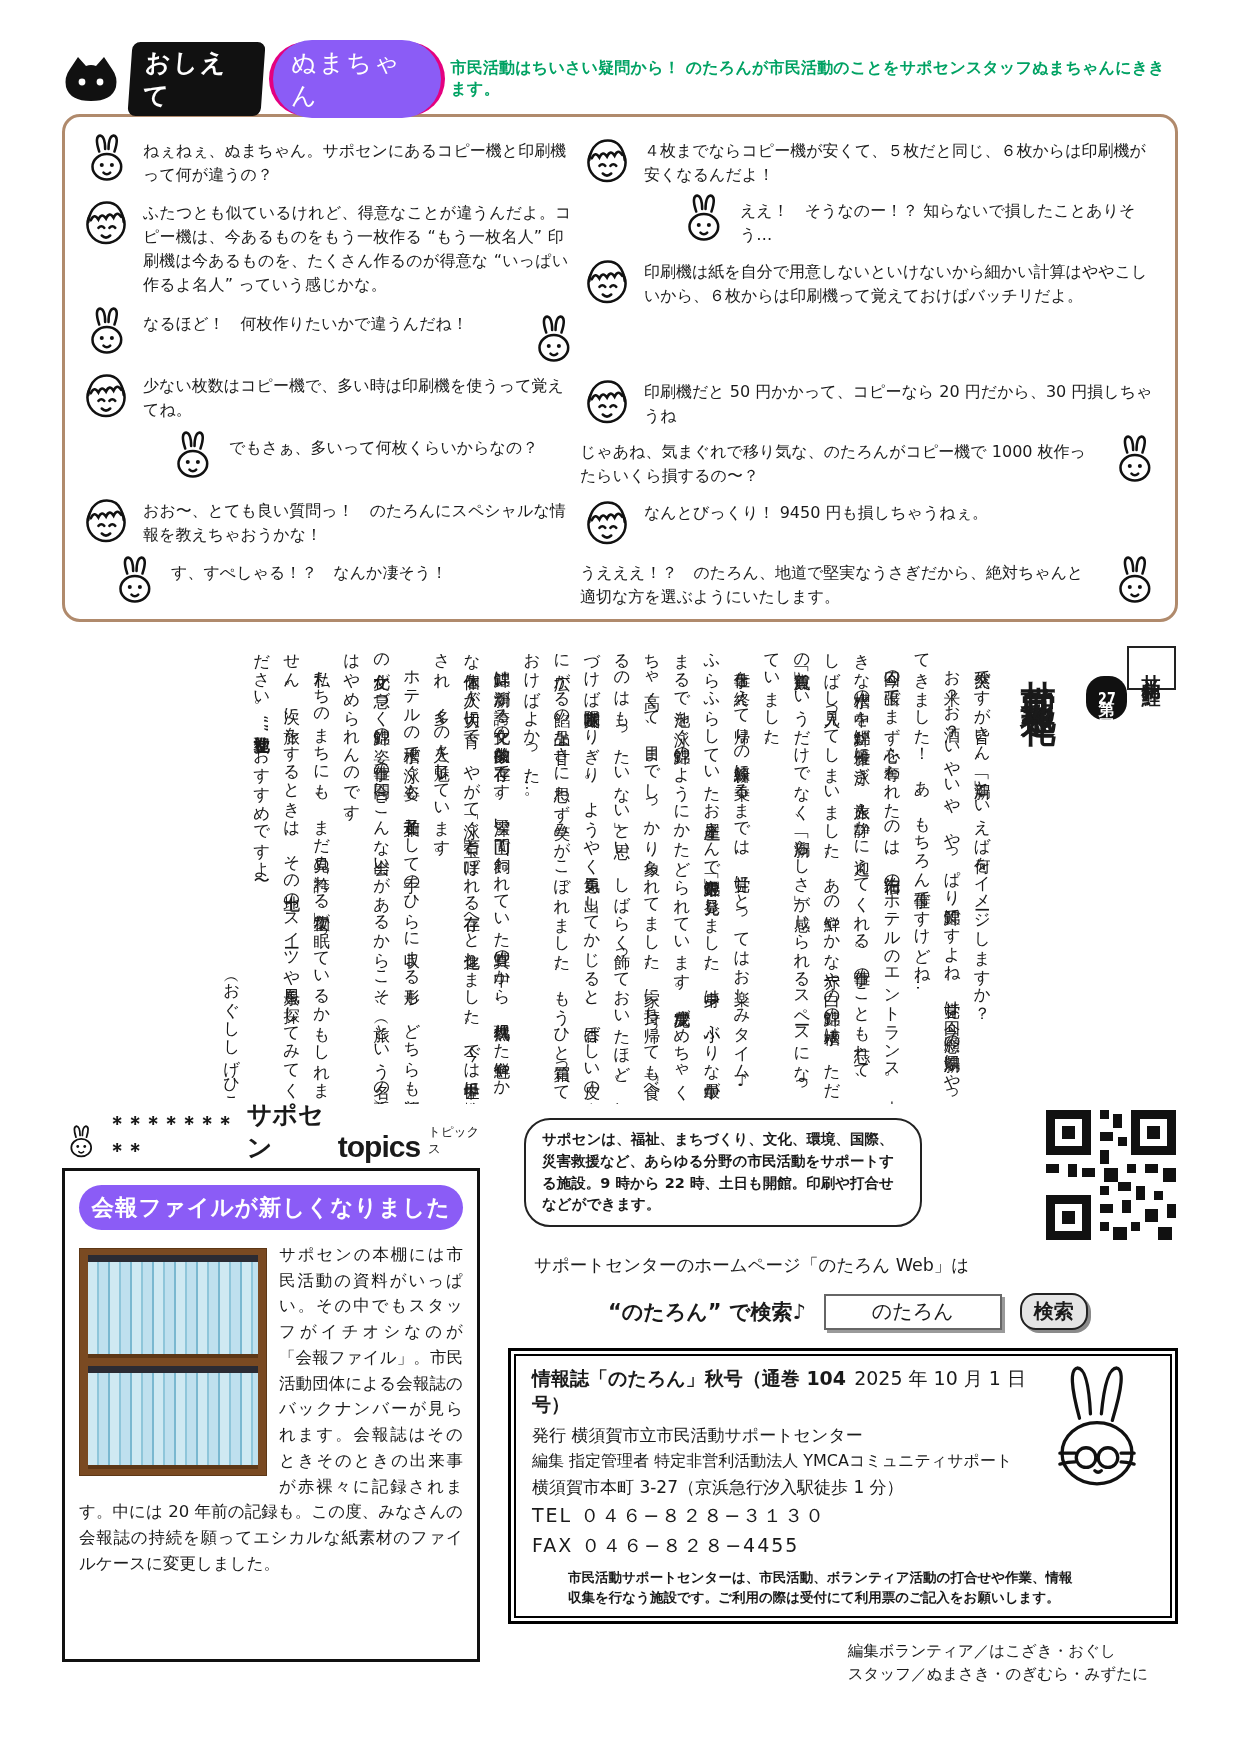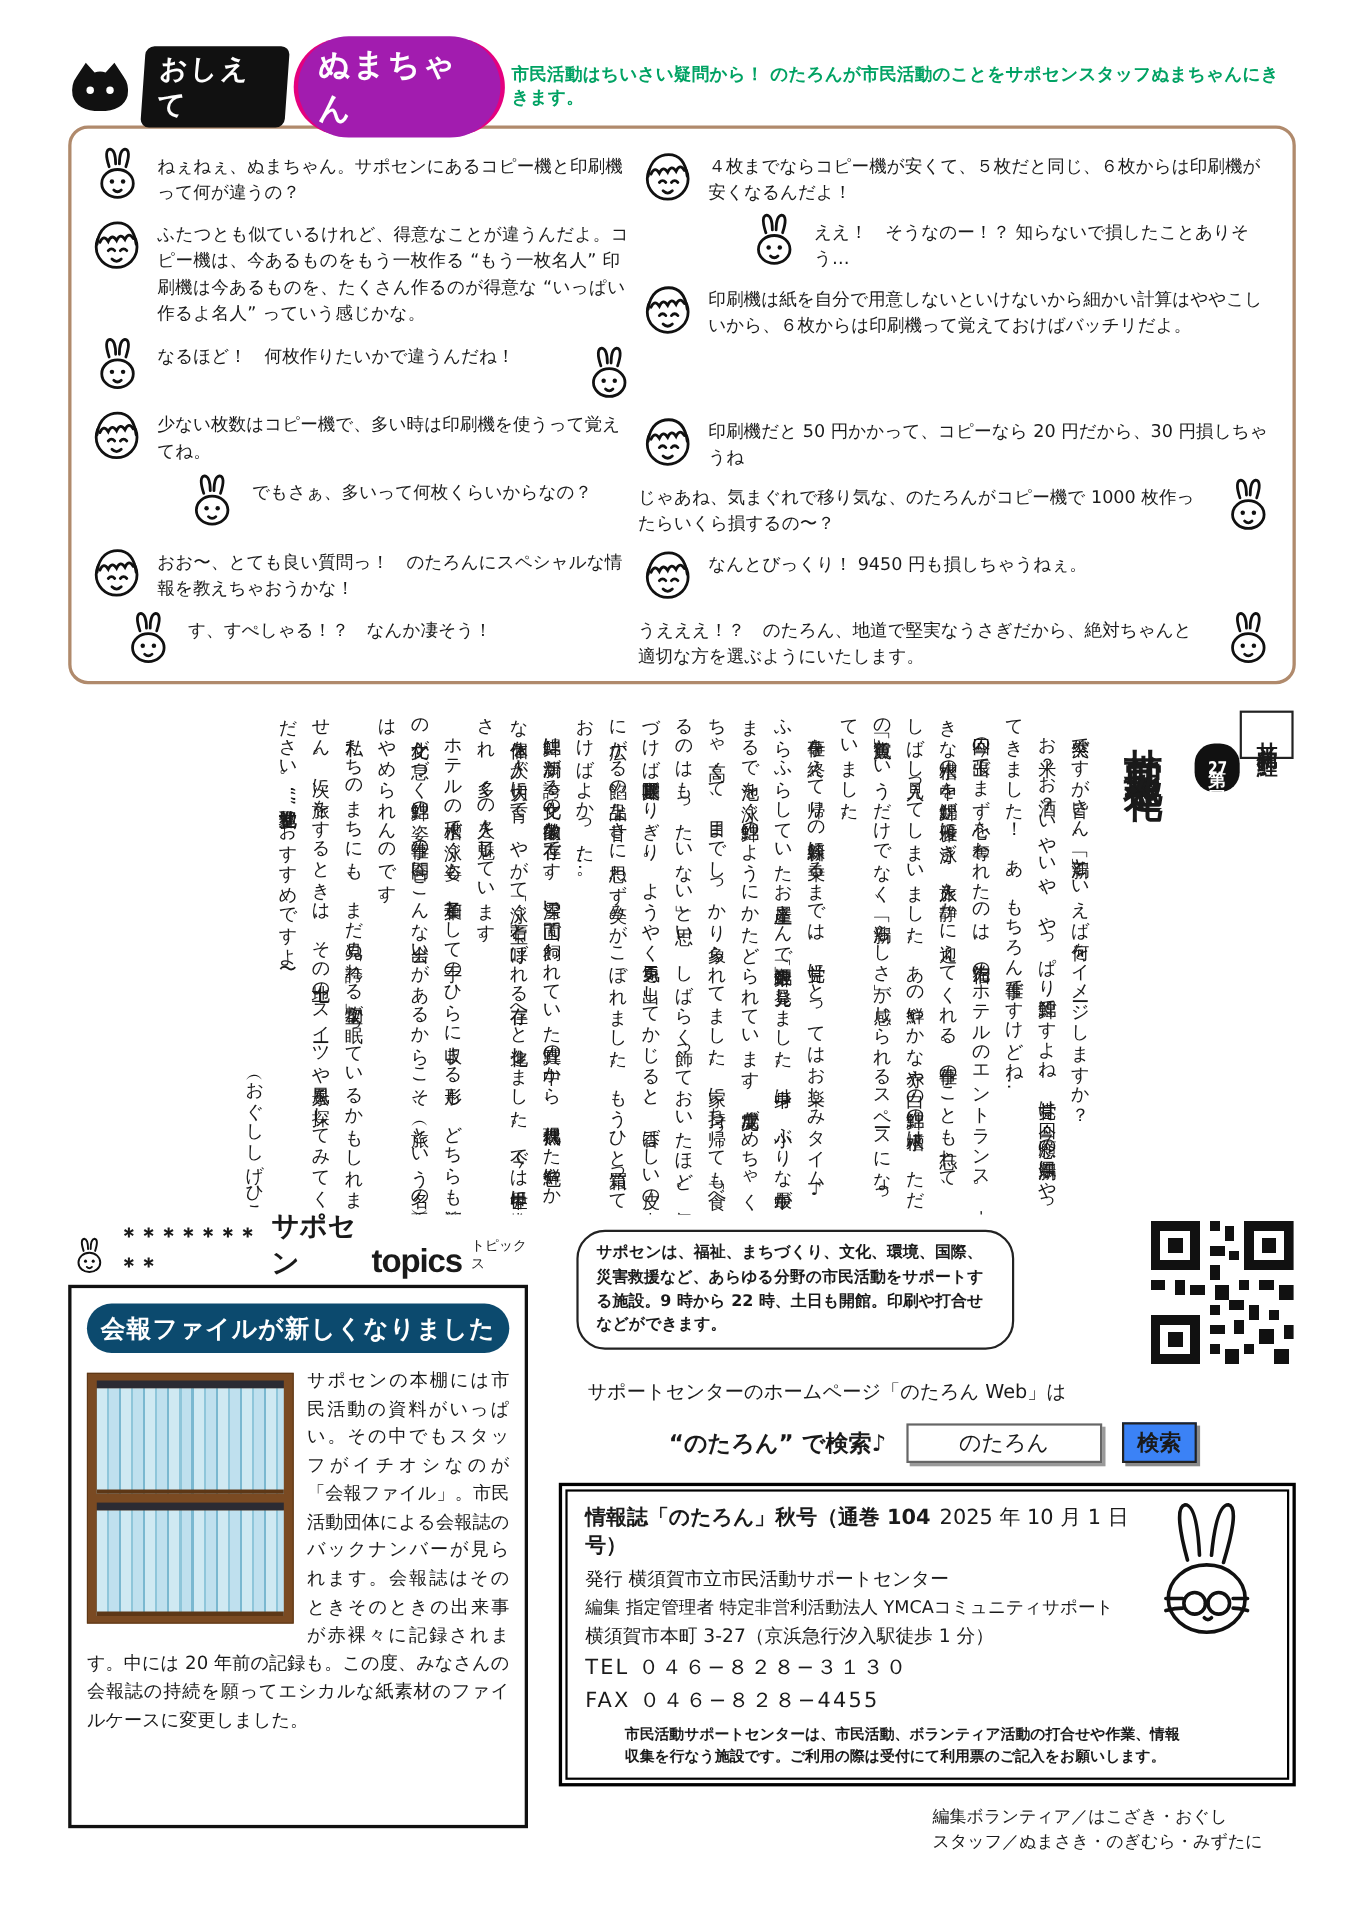--- a/index.html
+++ b/index.html
@@ -6,21 +6,21 @@
   html,body { background:#fff; }
   body { font-family:"DejaVu Sans","Liberation Sans",sans-serif; color:#1a1a1a; }
   .page { position:relative; width:1240px; height:1754px; margin:0 auto; background:#fff;
           padding:52px 62px 30px; overflow:hidden; }
 
   
   .top-header { display:flex; align-items:center; gap:10px; height:54px; }
   .cat-badge { width:58px; height:50px; flex:0 0 auto; }
   .teach-pill { background:#111; color:#fff; font-weight:bold; font-size:25px;
                 padding:4px 14px; border-radius:8px; transform:skewX(-4deg); letter-spacing:2px; }
-  .name-pill { background:#a21caf; color:#fff; font-weight:bold; font-size:29px;
+  .name-pill { background:#8b5cf6; color:#fff; font-weight:normal; font-size:25px;
                padding:6px 18px; border-radius:999px; letter-spacing:2px;
                box-shadow:-6px 0 0 -2px #e4007f, 6px 0 0 -2px #e4007f; }
   .tagline { color:#00a263; font-weight:bold; font-size:16px; letter-spacing:0.2px; }
 
   
   .qa-box { margin-top:8px; height:508px; border:3.5px solid #b08a6c; border-radius:18px;
             padding:16px 20px 10px 14px; display:grid; grid-template-columns:46% 54%; column-gap:6px; }
   .qa-col { display:flex; flex-direction:column; }
   .msg { display:flex; align-items:flex-start; gap:10px; font-size:16px; line-height:1.5; }
   .msg .face { width:54px; height:54px; flex:0 0 auto; }
@@ -46,41 +46,41 @@
   .bottom { display:grid; grid-template-columns:418px 1fr; column-gap:28px; margin-top:14px; }
 
   
   .topics-head { display:flex; align-items:flex-end; gap:8px; height:46px; }
   .topics-head .face { width:46px; height:42px; }
   .asterisks { font-weight:bold; font-size:20px; letter-spacing:-2px; }
   .topics-brand { font-weight:bold; font-size:25px; }
   .topics-latin { font-weight:bold; font-size:30px; letter-spacing:-1px; font-family:"Liberation Sans","DejaVu Sans",sans-serif; }
   .topics-kana { font-size:12.5px; padding-bottom:6px; }
   .topics-box { margin-top:4px; border:3.5px solid #111; padding:14px 14px 10px; height:494px; }
-  .topics-title { background:#0c4a6e; color:#fff; font-weight:bold; font-size:22.5px; text-align:center;
+  .topics-title { background:#8b5cf6; color:#fff; font-weight:bold; font-size:22.5px; text-align:center;
                   border-radius:999px; padding:7px 6px; letter-spacing:1px; }
   .topics-body { margin-top:12px; font-size:16.5px; line-height:1.56; text-align:justify; }
   .shelf-photo { float:left; width:188px; height:228px; margin:6px 12px 2px 0;
                  background:#7a4a22; border:1px solid #5d3716; padding:6px 8px;
                  display:flex; flex-direction:column; gap:8px; }
   .shelf-row { flex:1; background:repeating-linear-gradient(90deg,#cfe9f2 0 9px,#8fc6da 9px 11px,#bfe0ee 11px 20px,#7ab8d0 20px 22px);
                border-top:7px solid #2b2b33; box-shadow:inset 0 -4px 0 #5d3716; }
 
   
   .support { position:relative; }
   .qr { position:absolute; top:-8px; right:2px; width:130px; height:130px; }
   .bubble { width:398px; margin-left:16px; border:2.5px solid #222; border-radius:26px;
             padding:9px 16px; font-size:14.5px; line-height:1.5; font-weight:bold; }
   .hp-line { margin:26px 0 0 26px; font-size:17.5px; }
   .search-row { display:flex; align-items:center; gap:18px; margin:16px 0 0 100px; }
   .search-prompt { font-weight:bold; font-size:21px; }
   .search-box { width:178px; height:36px; border:2px solid #666; box-shadow:3px 3px 0 #9a9a9a;
                 display:flex; align-items:center; justify-content:center; font-size:20px; background:#fff; }
-  .search-btn { border:2.5px solid #222; border-radius:0; box-shadow:3px 3px 0 #8a8a8a;
-                padding:3px 12px; font-weight:bold; font-size:20px; background:#3b82f6; }
+  .search-btn { border:2.5px solid #222; border-radius:16px; box-shadow:3px 3px 0 #8a8a8a;
+                padding:3px 12px; font-weight:bold; font-size:20px; background:#e5e5e5; }
   .masthead { margin-top:18px; border:3px solid #000; padding:3px; }
   .masthead-inner { border:2px solid #000; padding:10px 16px 8px; position:relative; }
   .mh-line1 { display:flex; justify-content:space-between; font-size:19px; padding-right:8px; }
   .mh-line1 .l { font-weight:bold; }
   .mh-l2 { font-size:17px; margin-top:6px; }
   .mh-l3 { font-size:16px; margin-top:4px; }
   .mh-l4 { font-size:17px; margin-top:4px; }
   .mh-tel { font-size:19px; margin-top:4px; letter-spacing:2px; }
   .mh-note { font-size:13.5px; line-height:1.5; margin-top:8px; font-weight:bold;margin-left:36px; }
   .mh-rabbit { position:absolute; top:-4px; right:14px; width:118px; height:150px; }

